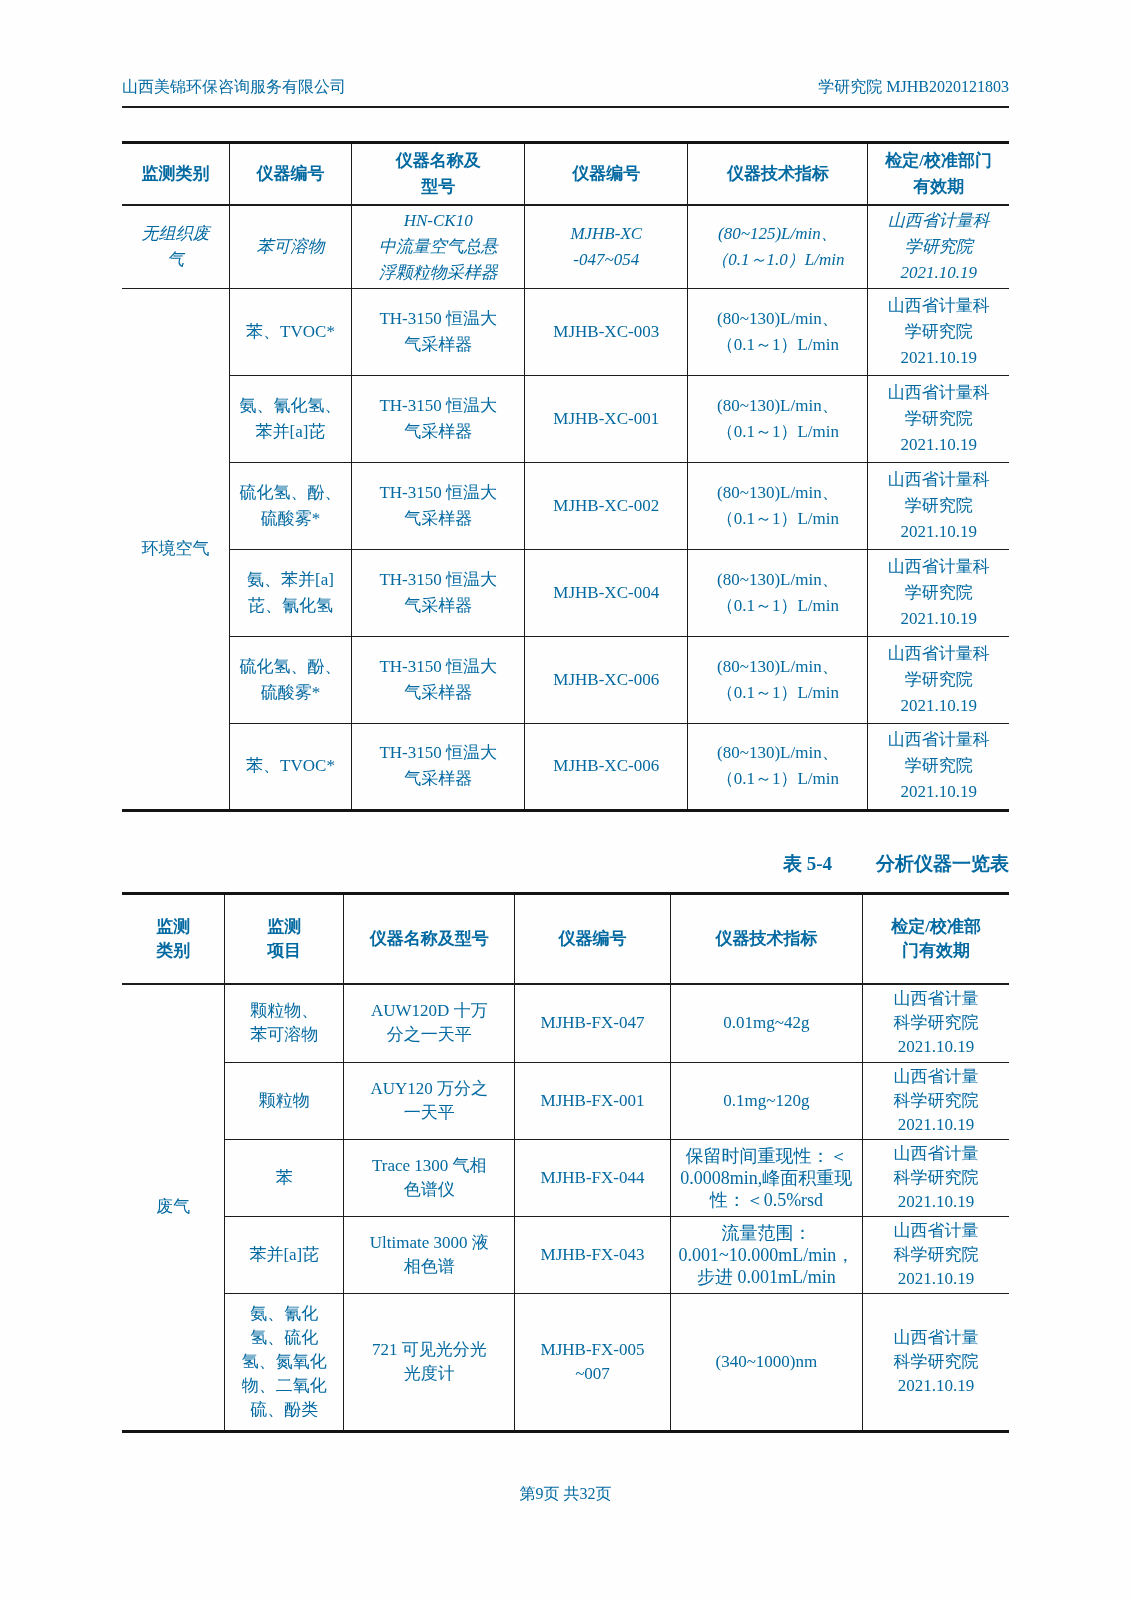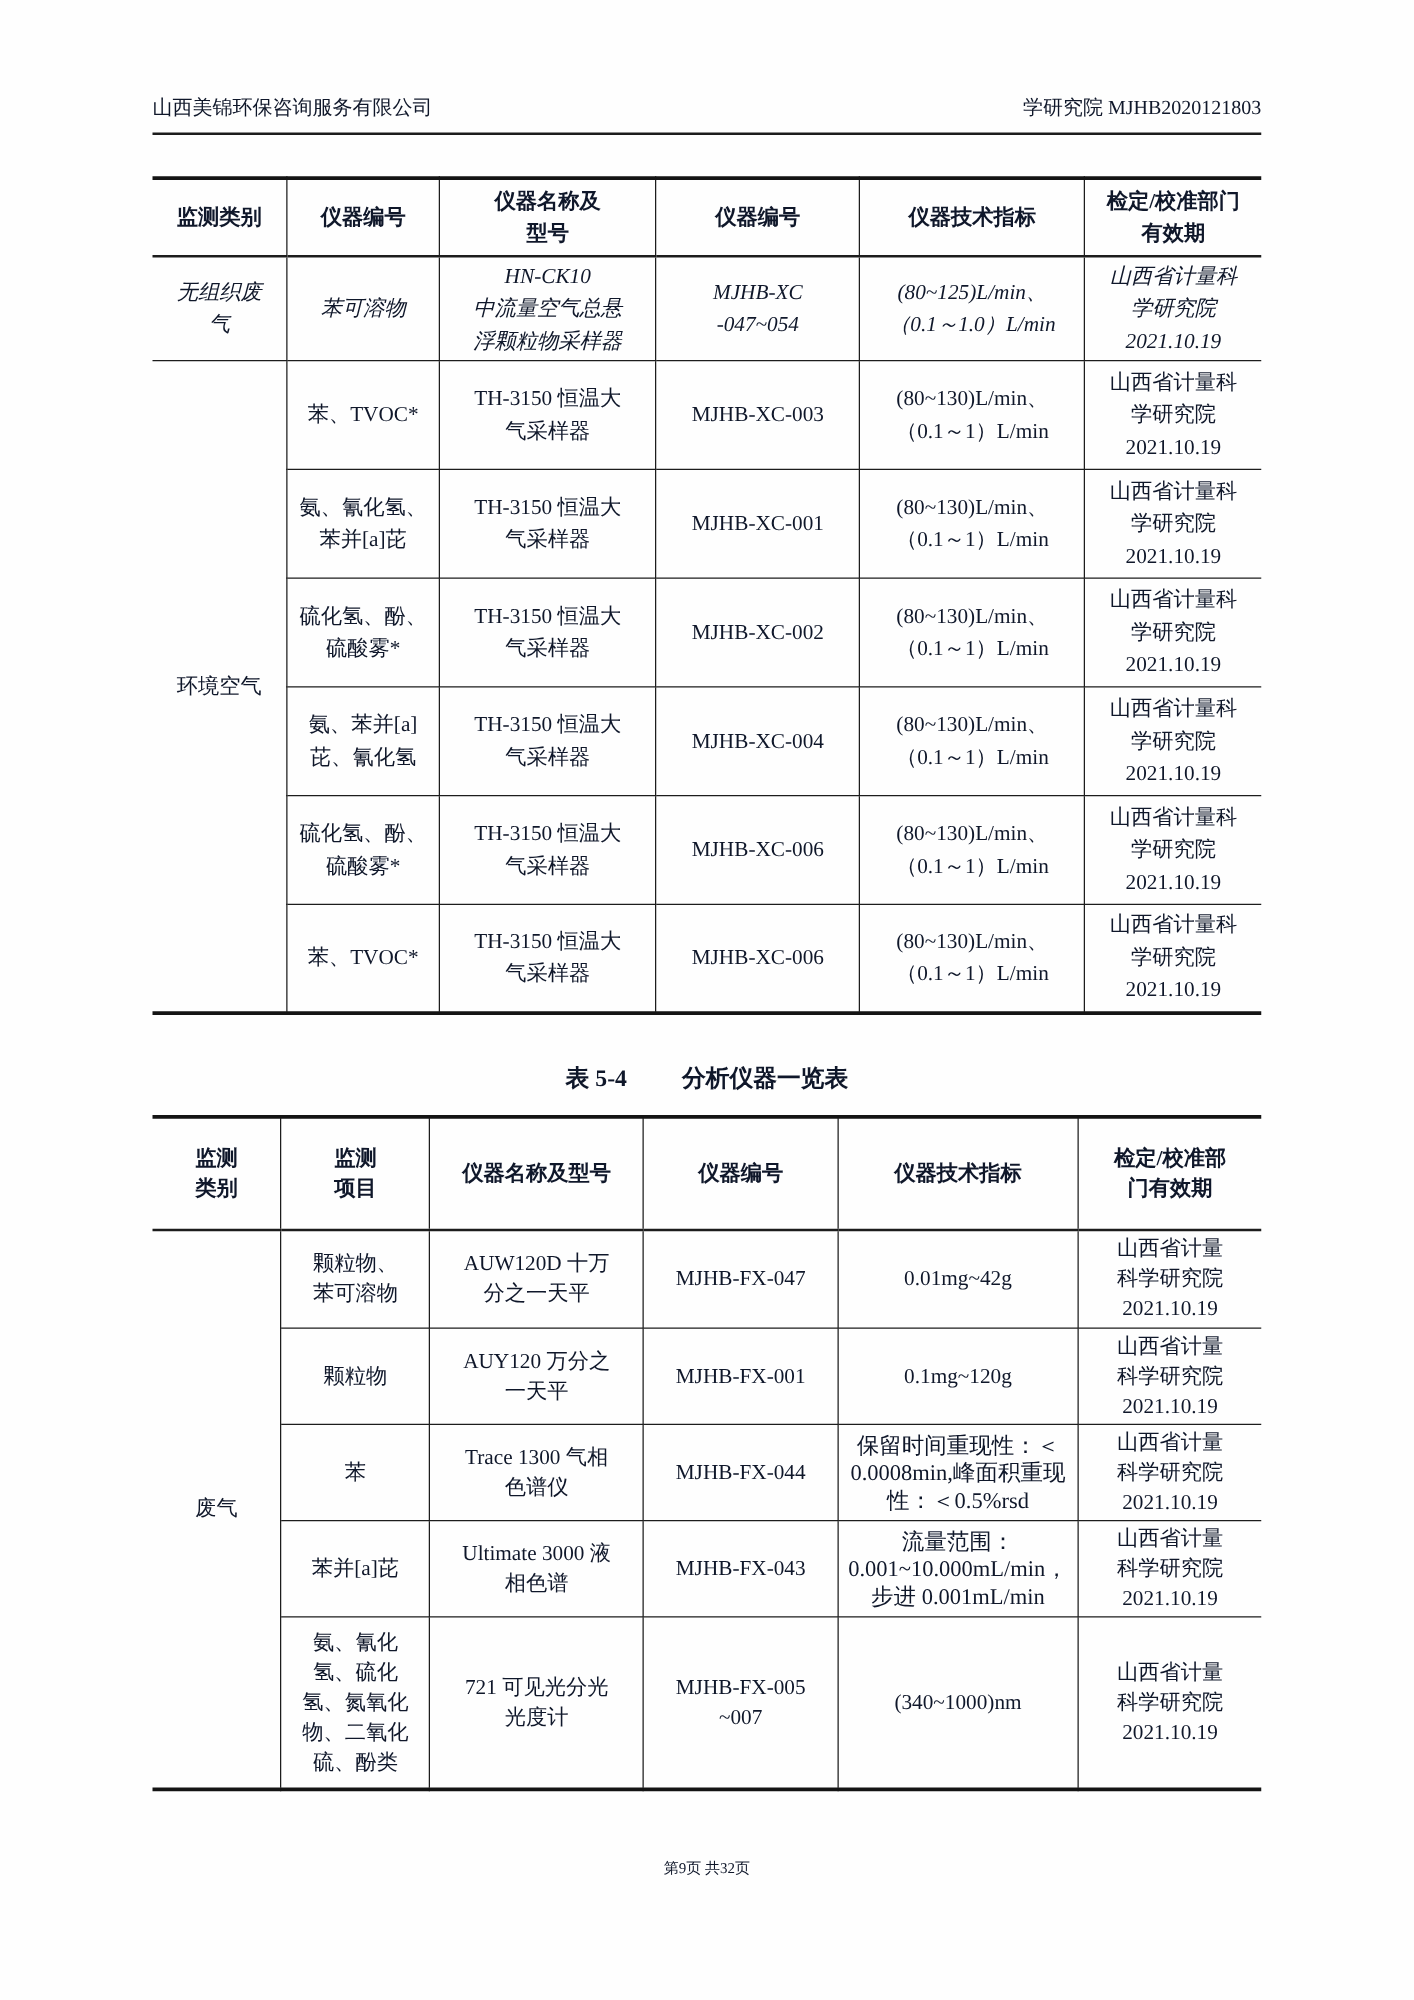--- a/index.html
+++ b/index.html
@@ -2,21 +2,21 @@
 <html><head>
 <meta charset="utf-8">
 <style>
   * { margin: 0; padding: 0; box-sizing: border-box; }
   html, body { background: #ffffff; }
   .page {
     position: relative;
     width: 1131px;
     height: 1600px;
     background: #fefefe;
-    color: #0f172a;
+    color: #0369a1;
     font-family: "Liberation Serif", "DejaVu Serif", serif;
     overflow: hidden;
   }
   .content {
     width: 887px;
     margin: 0 auto;
   }
   
   .doc-header {
     display: flex;
@@ -50,41 +50,41 @@
   thead th { border-bottom: 2px solid #1c1c1c; }
 
   .t1 { margin-top: 33px; }
   .t1 th, .t1 td { line-height: 26px; }
   .t1 thead tr { height: 62px; }
   .t1 tbody tr { height: 87px; }
   .t1 tbody tr.r0 { height: 79px; font-style: italic; }
 
   .table-title {
     margin-top: 38px;
-    text-align: center;
+    text-align: right;
     font-weight: bold;
     font-size: 19px;
     line-height: 27px;
   }
   .table-title .num { margin-right: 44px; }
 
   .t2 { margin-top: 15px; }
   .t2 th, .t2 td { line-height: 24px; }
   .t2 thead tr { height: 91px; }
   .t2 tbody tr.r0 { height: 78px; }
   .t2 tbody tr.r1 { height: 75px; }
   .t2 tbody tr.r2 { height: 76px; }
   .t2 tbody tr.r3 { height: 77px; }
   .t2 tbody tr.r4 { height: 138px; }
   td.small { font-size: 18px; line-height: 22px; }
 
   .page-footer {
     margin-top: 50px;
     text-align: center;
-    font-size: 12px;
+    font-size: 16px;
     line-height: 22px;
   }
 </style>
 </head>
 <body>
 
 <div class="page">
   <div class="content">
 
     <div class="doc-header">

